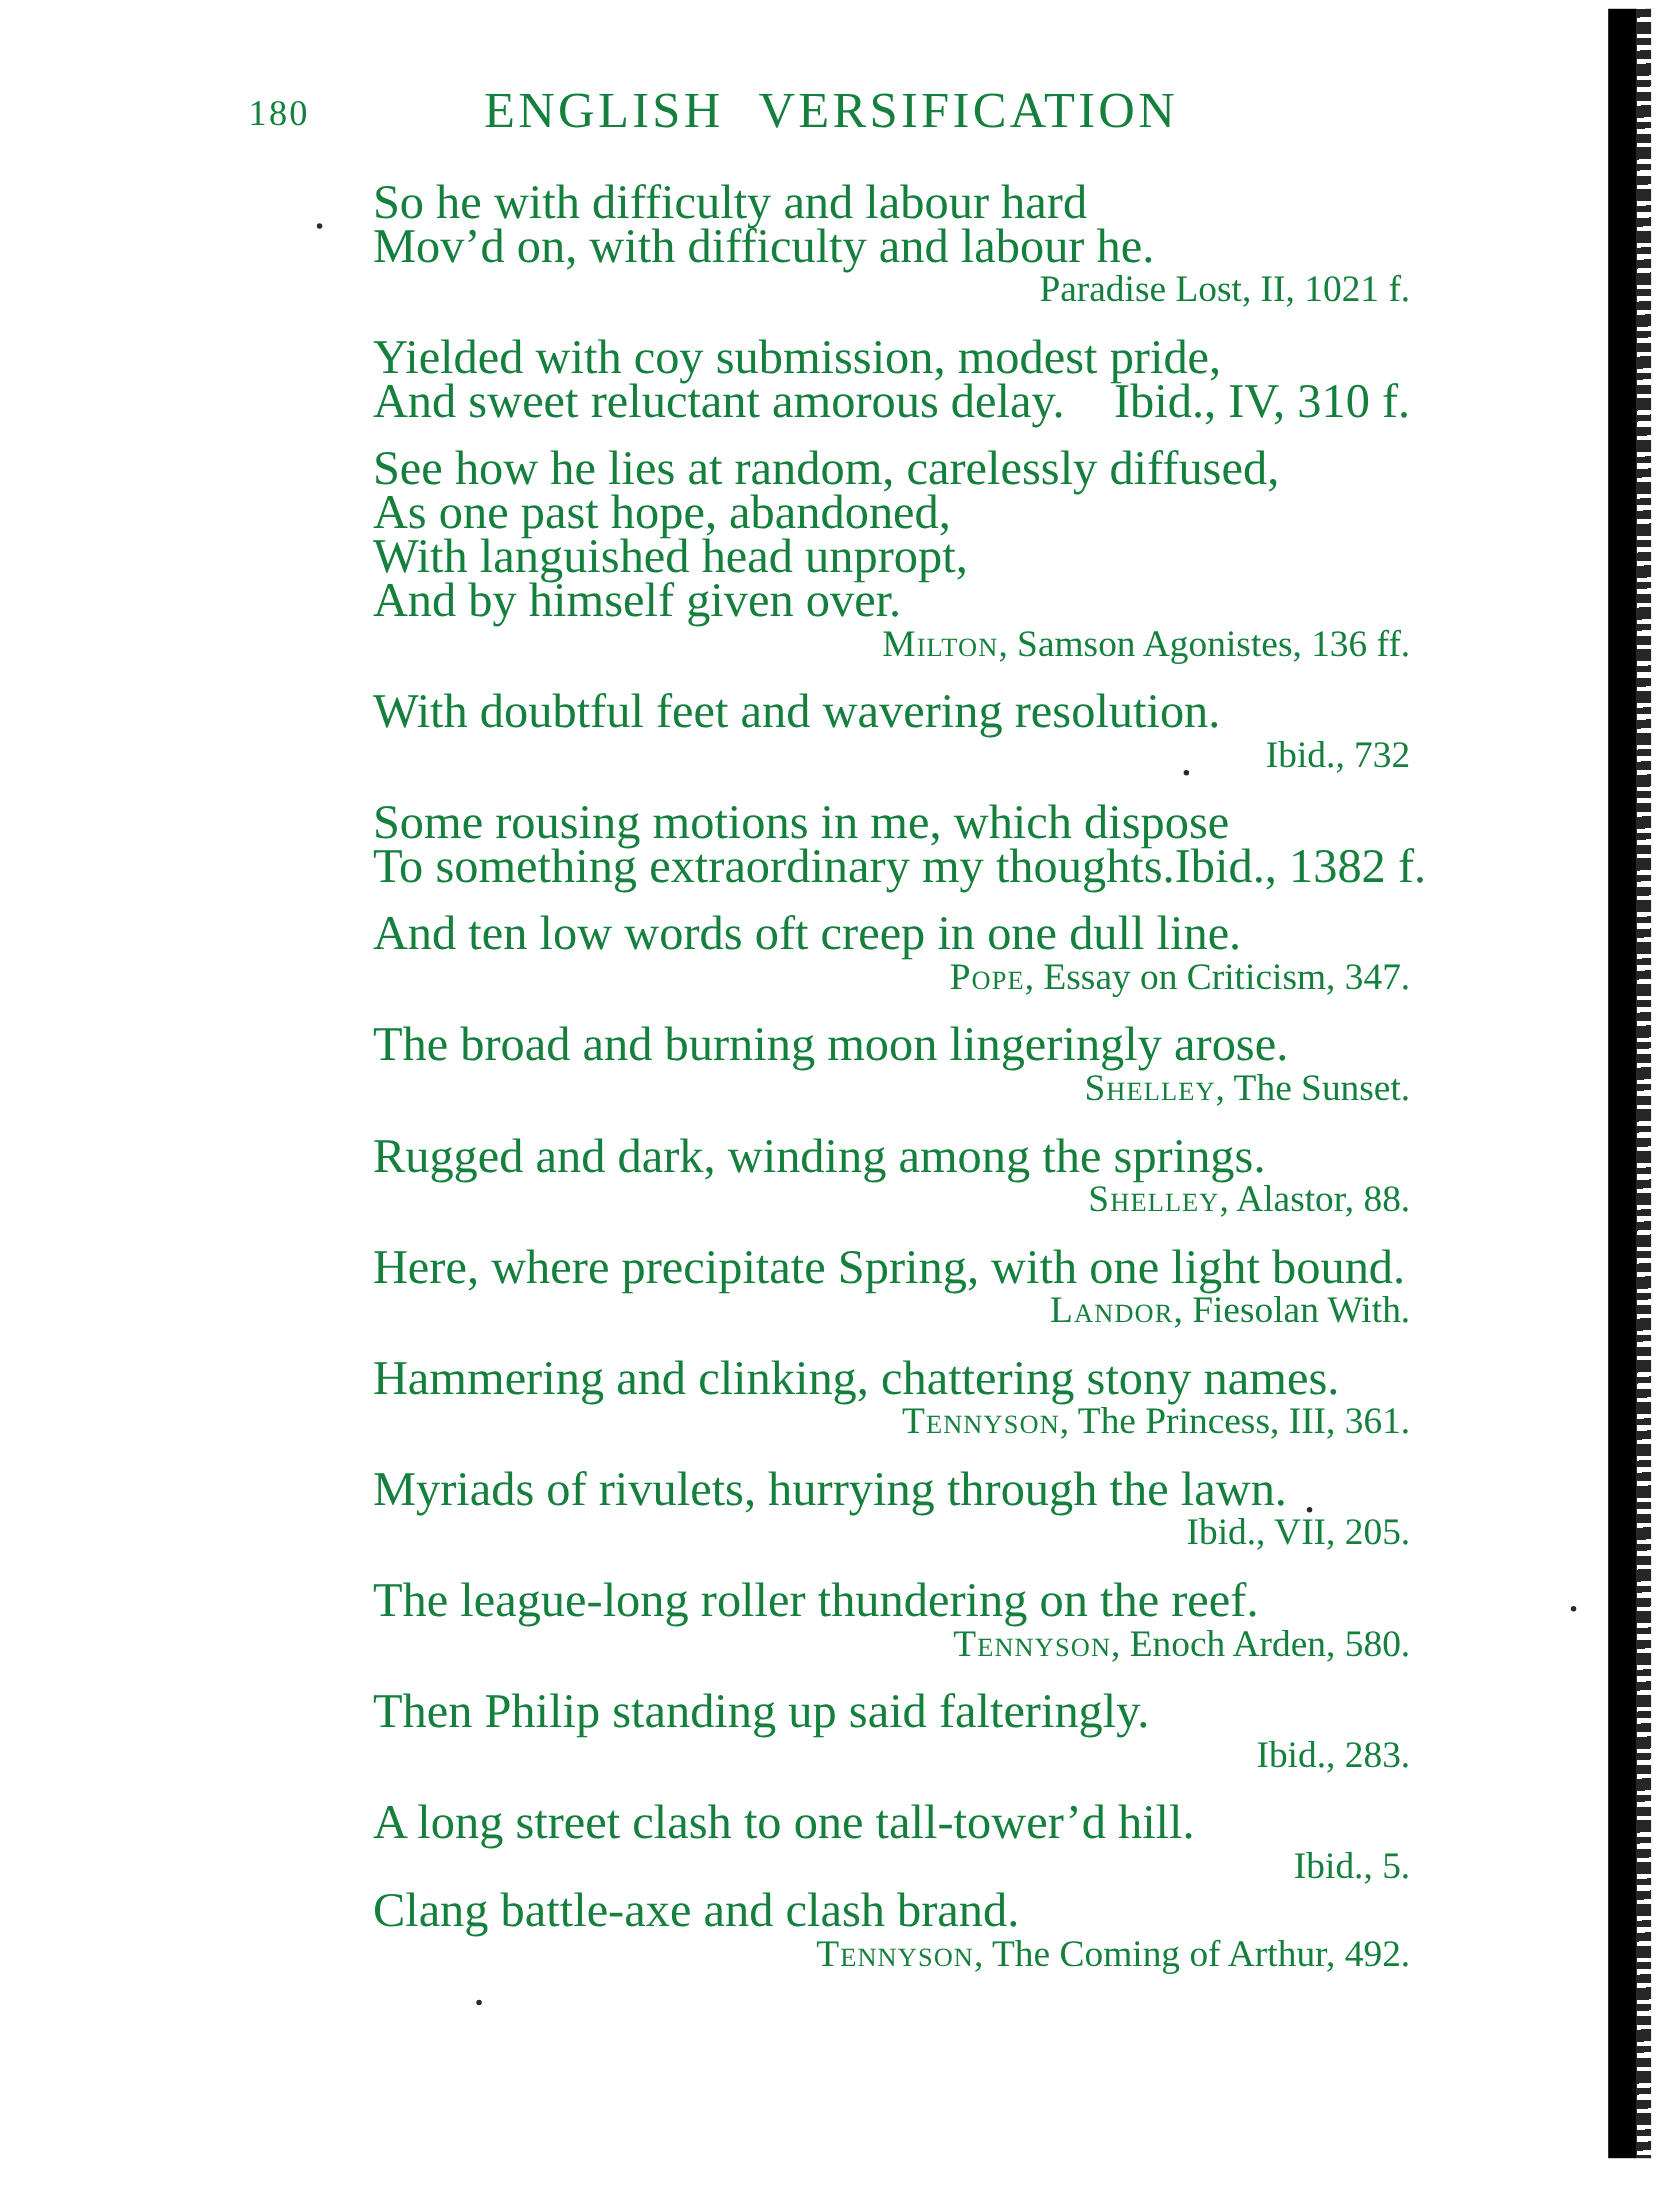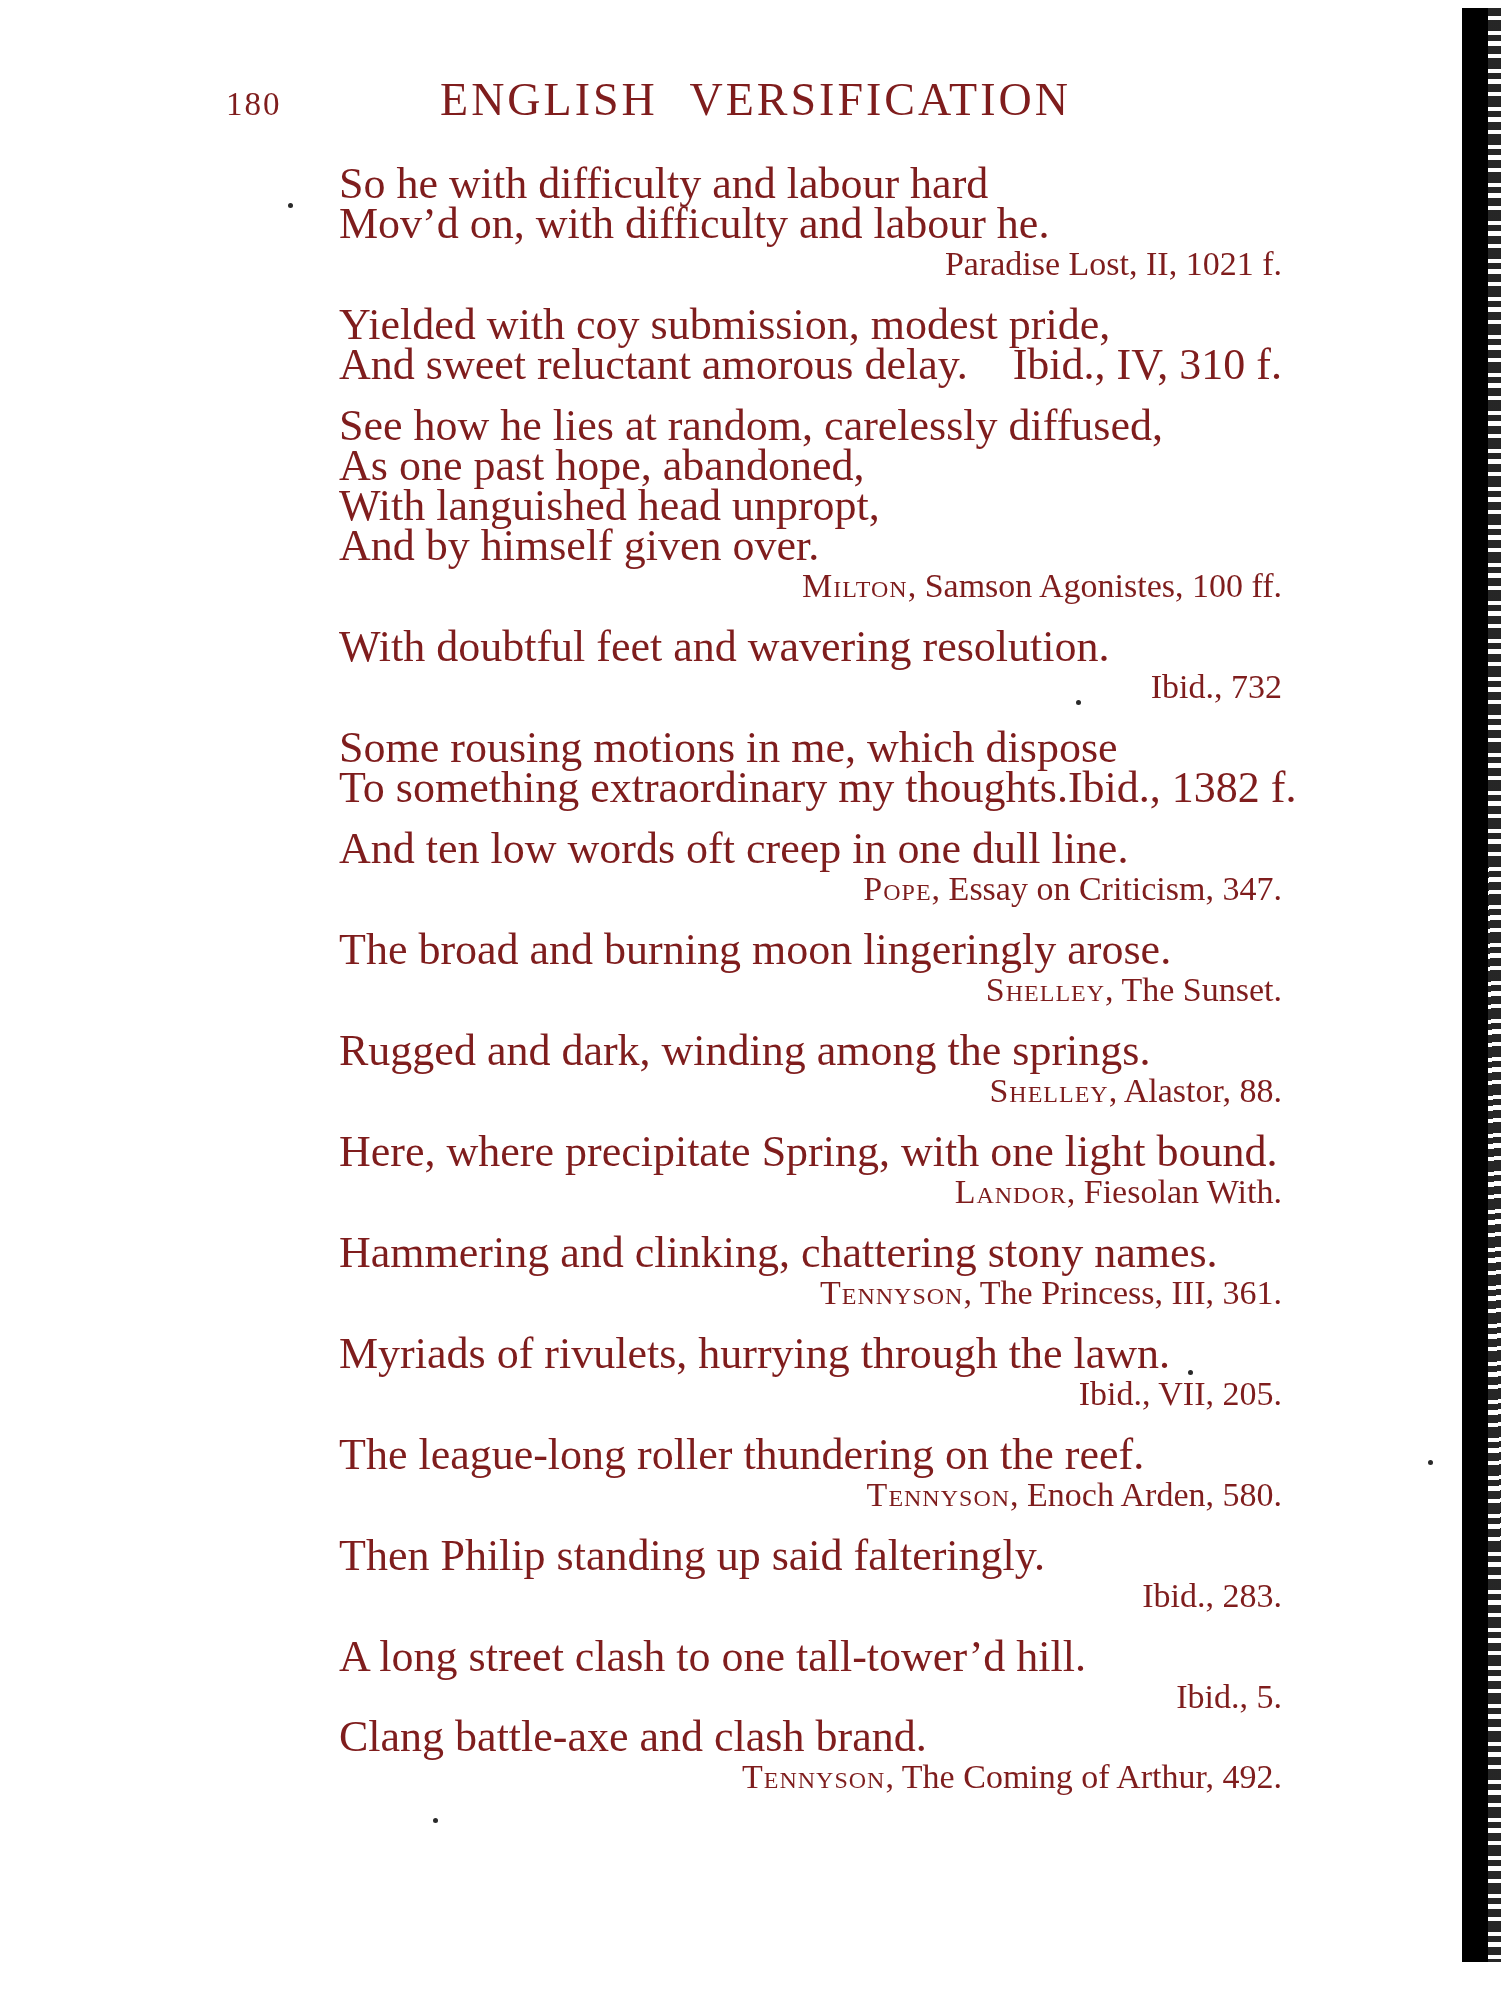--- a/index.html
+++ b/index.html
@@ -1,21 +1,21 @@
 <!DOCTYPE html>
 <html><head>
 <meta charset="utf-8">
 <style>
   html,body{margin:0;padding:0;background:#888;}
   .page{
     position:relative;
     width:1511px;height:1990px;
     background:#ffffff;
     font-family:"Liberation Serif","DejaVu Serif",serif;
-    color:#7f1d1d;
+    color:#15803d;
     overflow:hidden;
   }
   .page-number{
     position:absolute;left:226px;top:86px;
     font-size:33px;letter-spacing:2px;
   }
   .running-head{
     position:absolute;left:0;top:73px;width:1511px;
     margin:0;text-align:center;
     font-size:46px;font-weight:normal;
@@ -77,21 +77,21 @@
         <div class="quote-line with-cite">
           <span>And sweet reluctant amorous delay.</span>
           <span class="citation"><span>Ibid., IV, 310 f.</span></span>
         </div>
       </section>
       <section class="entry">
         <div class="quote-line">See how he lies at random, carelessly diffused,</div>
         <div class="quote-line">As one past hope, abandoned,</div>
         <div class="quote-line">With languished head unpropt,</div>
         <div class="quote-line">And by himself given over.</div>
-        <div class="citation-line"><span class="citation"><span class="sc">Milton</span><span>, Samson Agonistes, 100 ff.</span></span></div>
+        <div class="citation-line"><span class="citation"><span class="sc">Milton</span><span>, Samson Agonistes, 136 ff.</span></span></div>
       </section>
       <section class="entry">
         <div class="quote-line">With doubtful feet and wavering resolution.</div>
         <div class="citation-line"><span class="citation"><span>Ibid., 732</span></span></div>
       </section>
       <section class="entry">
         <div class="quote-line">Some rousing motions in me, which dispose</div>
         <div class="quote-line with-cite">
           <span>To something extraordinary my thoughts.</span>
           <span class="citation"><span>Ibid., 1382 f.</span></span>

